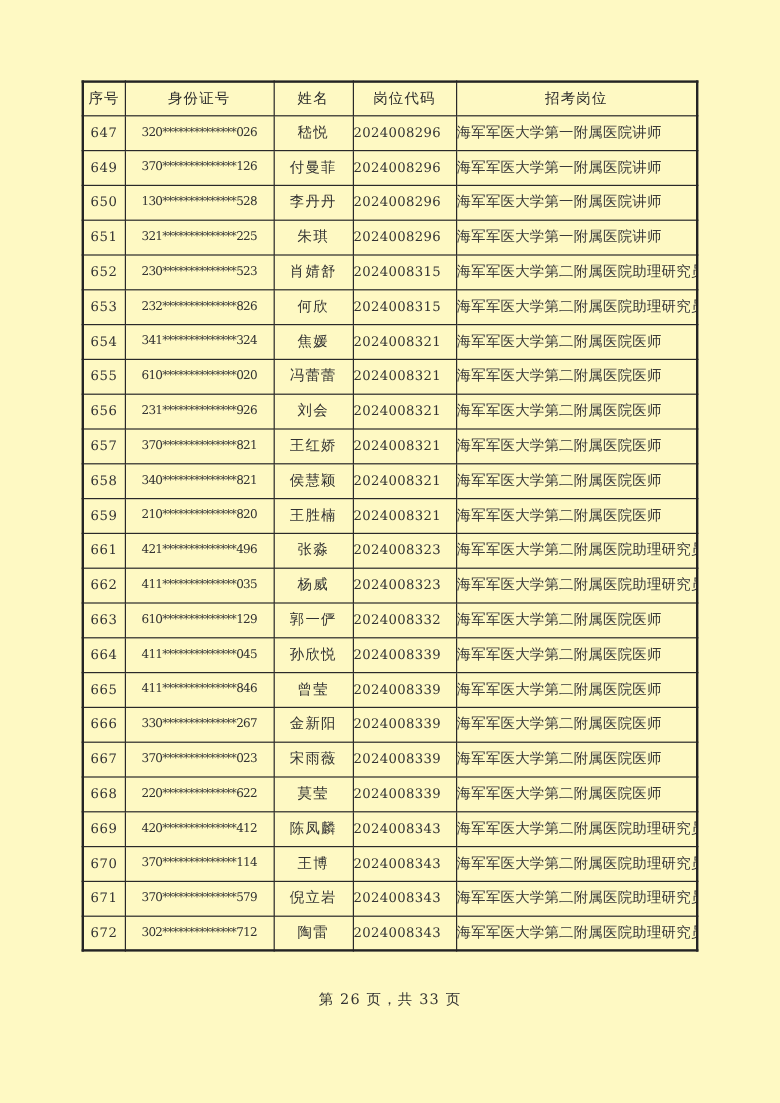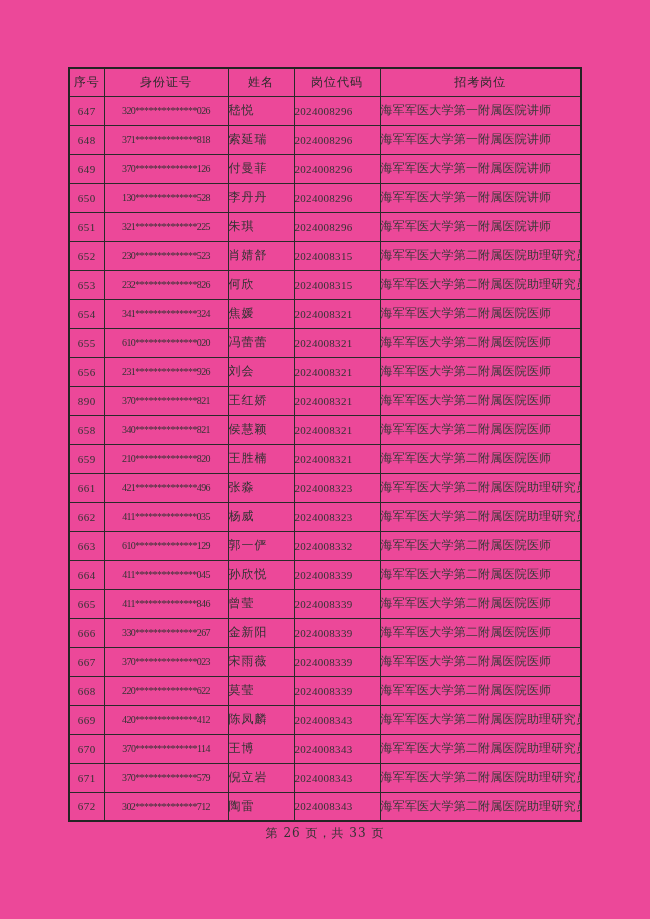--- a/index.html
+++ b/index.html
@@ -1,49 +1,49 @@
 <!DOCTYPE html>
 <html><head>
 <meta charset="utf-8">
 <style>
   html,body { margin:0; padding:0; background:#ffffff; }
   .page {
     position:relative;
     width:650px; height:919px;
-    background:#ec4899;
+    background:#fef9c3;
     font-family:"DejaVu Serif","Liberation Serif",serif;
     color:#2e2e2e;
     overflow:hidden;
   }
   table.roster {
     position:absolute; left:68px; top:67px;
     width:512px;
     border-collapse:collapse;
     table-layout:fixed;
     border:2px solid #242424;
   }
   table.roster th, table.roster td {
     border:1px solid #2a2a2a;
     font-weight:normal;
     overflow:hidden;
     white-space:nowrap;
     padding:0;
   }
   thead tr { height:28px; }
-  tbody tr { height:29px;font-family:Liberation Serif, serif; }
+  tbody tr { height:29px; }
   th {
     font-size:12px;
     text-align:center;
     color:#2b2b2b;
     letter-spacing:1px;
   }
   td { font-size:12px; color:#333333; }
   td.c0 { text-align:center; font-size:11px; letter-spacing:0.5px; }
   td.c1 { text-align:center; font-size:10px; letter-spacing:-0.6px; }
-  td.c2 { text-align:left; letter-spacing:1px; }
+  td.c2 { text-align:center; letter-spacing:1px; }
   td.c3 { text-align:left; font-size:11px; letter-spacing:0.3px; }
   td.c4 { text-align:left; padding-left:2px; font-size:12px; letter-spacing:0.2px; color:#3a3a3a; }
   .footer {
     position:absolute;
     left:0; top:825px;
     width:650px;
     text-align:center;
     font-size:12px;
     color:#333333;
     letter-spacing:1px;
@@ -72,27 +72,20 @@
     </thead>
     <tbody id="roster-body">
         <tr>
           <td class="c0">647</td>
           <td class="c1">320**************026</td>
           <td class="c2">嵇悦</td>
           <td class="c3">2024008296</td>
           <td class="c4">海军军医大学第一附属医院讲师</td>
         </tr>
         <tr>
-          <td class="c0">648</td>
-          <td class="c1">371**************818</td>
-          <td class="c2">索延瑞</td>
-          <td class="c3">2024008296</td>
-          <td class="c4">海军军医大学第一附属医院讲师</td>
-        </tr>
-        <tr>
           <td class="c0">649</td>
           <td class="c1">370**************126</td>
           <td class="c2">付曼菲</td>
           <td class="c3">2024008296</td>
           <td class="c4">海军军医大学第一附属医院讲师</td>
         </tr>
         <tr>
           <td class="c0">650</td>
           <td class="c1">130**************528</td>
           <td class="c2">李丹丹</td>
@@ -135,21 +128,21 @@
           <td class="c4">海军军医大学第二附属医院医师</td>
         </tr>
         <tr>
           <td class="c0">656</td>
           <td class="c1">231**************926</td>
           <td class="c2">刘会</td>
           <td class="c3">2024008321</td>
           <td class="c4">海军军医大学第二附属医院医师</td>
         </tr>
         <tr>
-          <td class="c0">890</td>
+          <td class="c0">657</td>
           <td class="c1">370**************821</td>
           <td class="c2">王红娇</td>
           <td class="c3">2024008321</td>
           <td class="c4">海军军医大学第二附属医院医师</td>
         </tr>
         <tr>
           <td class="c0">658</td>
           <td class="c1">340**************821</td>
           <td class="c2">侯慧颖</td>
           <td class="c3">2024008321</td>

